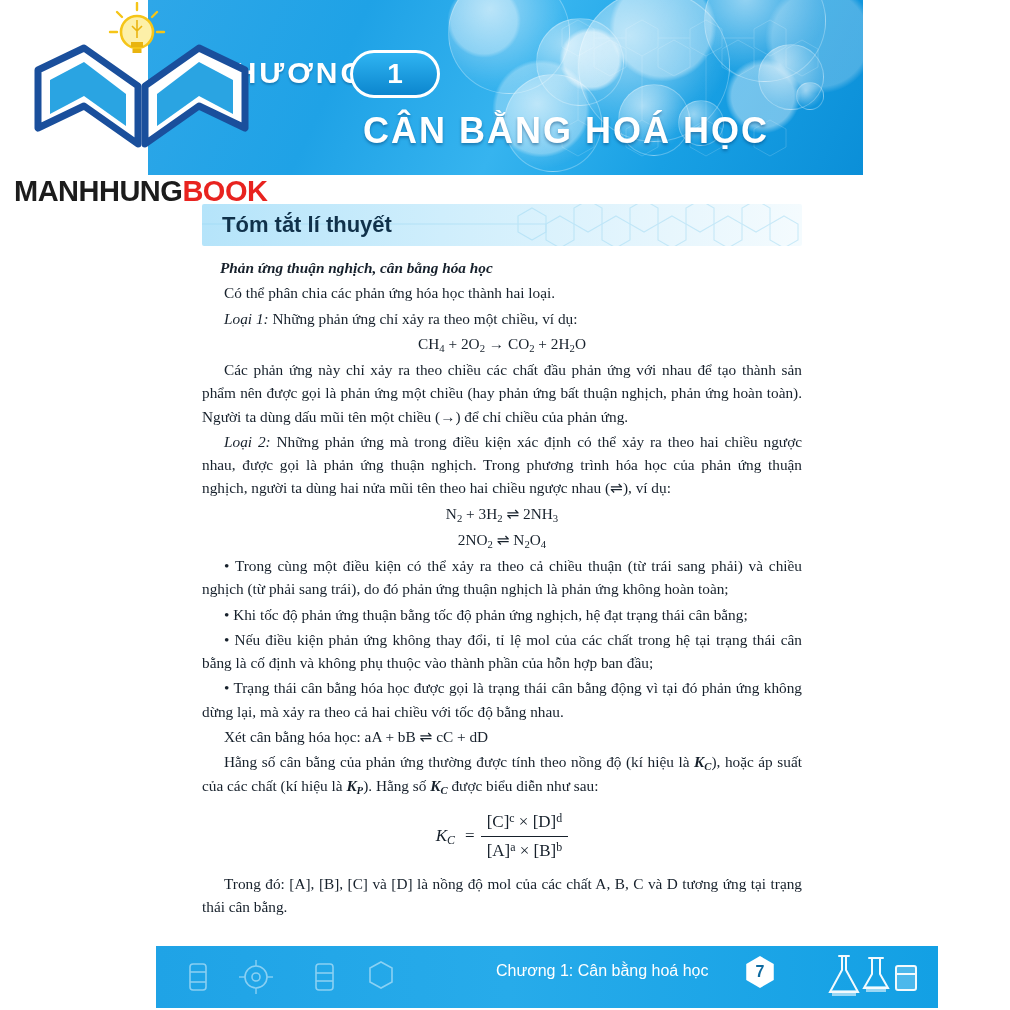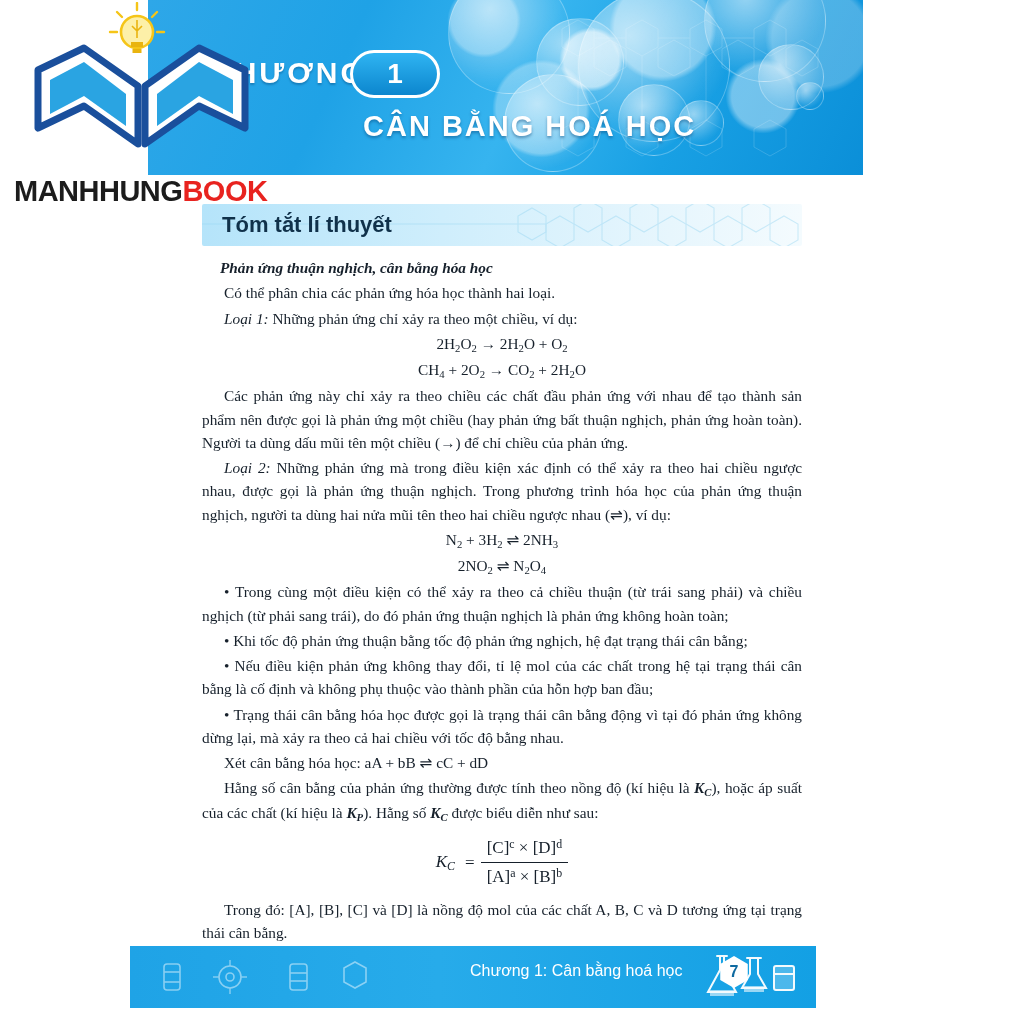--- a/index.html
+++ b/index.html
@@ -81,21 +81,21 @@
     display: flex;
     align-items: center;
     justify-content: center;
   }
   .chapter-title {
     position: absolute;
     left: 215px;
     top: 110px;
     font-family: "Liberation Sans", sans-serif;
     font-weight: bold;
-    font-size: 29px;
+    font-size: 36px;
     letter-spacing: 2px;
     color: #ffffff;
     text-shadow: 0 2px 3px rgba(0,60,110,0.45);
     white-space: nowrap;
   }
 
   
   .logo-book {
     position: absolute;
     left: 34px;
@@ -196,23 +196,23 @@
   .frac {
     display: inline-flex;
     flex-direction: column;
   }
   .frac .num { padding: 0 6px 1px 6px; }
   .frac .den { padding: 1px 6px 0 6px; border-top: 1.4px solid #16202b; }
 
   
   .footer-band {
     position: absolute;
-    left: 130px;
+    left: 156px;
     top: 946px;
-    width: 686px;
+    width: 782px;
     height: 62px;
     background: linear-gradient(90deg, #1fa3e6 0%, #27abea 45%, #13a0e4 100%);
     overflow: hidden;
   }
   .footer-text {
     position: absolute;
     left: 340px;
     top: 16px;
     color: #ffffff;
     font-family: "Liberation Sans", sans-serif;
@@ -337,21 +337,20 @@
   <div class="content">
 
     <p class="sub-head">Phản ứng thuận nghịch, cân bằng hóa học</p>
 
     <p class="indent">Có thể phân chia các phản ứng hóa học thành hai loại.</p>
 
     <p class="indent">
       <span class="ital">Loại 1:</span><span> Những phản ứng chỉ xảy ra theo một chiều, ví dụ:</span>
     </p>
 
-    <p class="center-eq">2H<sub>2</sub>O<sub>2</sub> → 2H<sub>2</sub>O + O<sub>2</sub></p>
     <p class="center-eq">CH<sub>4</sub> + 2O<sub>2</sub> → CO<sub>2</sub> + 2H<sub>2</sub>O</p>
 
     <p class="indent">Các phản ứng này chỉ xảy ra theo chiều các chất đầu phản ứng với nhau để tạo thành sản phẩm nên được gọi là phản ứng một chiều (hay phản ứng bất thuận nghịch, phản ứng hoàn toàn). Người ta dùng dấu mũi tên một chiều (→) để chỉ chiều của phản ứng.</p>
 
     <p class="indent">
       <span class="ital">Loại 2:</span><span> Những phản ứng mà trong điều kiện xác định có thể xảy ra theo hai chiều ngược nhau, được gọi là phản ứng thuận nghịch. Trong phương trình hóa học của phản ứng thuận nghịch, người ta dùng hai nửa mũi tên theo hai chiều ngược nhau (⇌), ví dụ:</span>
     </p>
 
     <p class="center-eq">N<sub>2</sub> + 3H<sub>2</sub> ⇌ 2NH<sub>3</sub></p>
     <p class="center-eq">2NO<sub>2</sub> ⇌ N<sub>2</sub>O<sub>4</sub></p>

